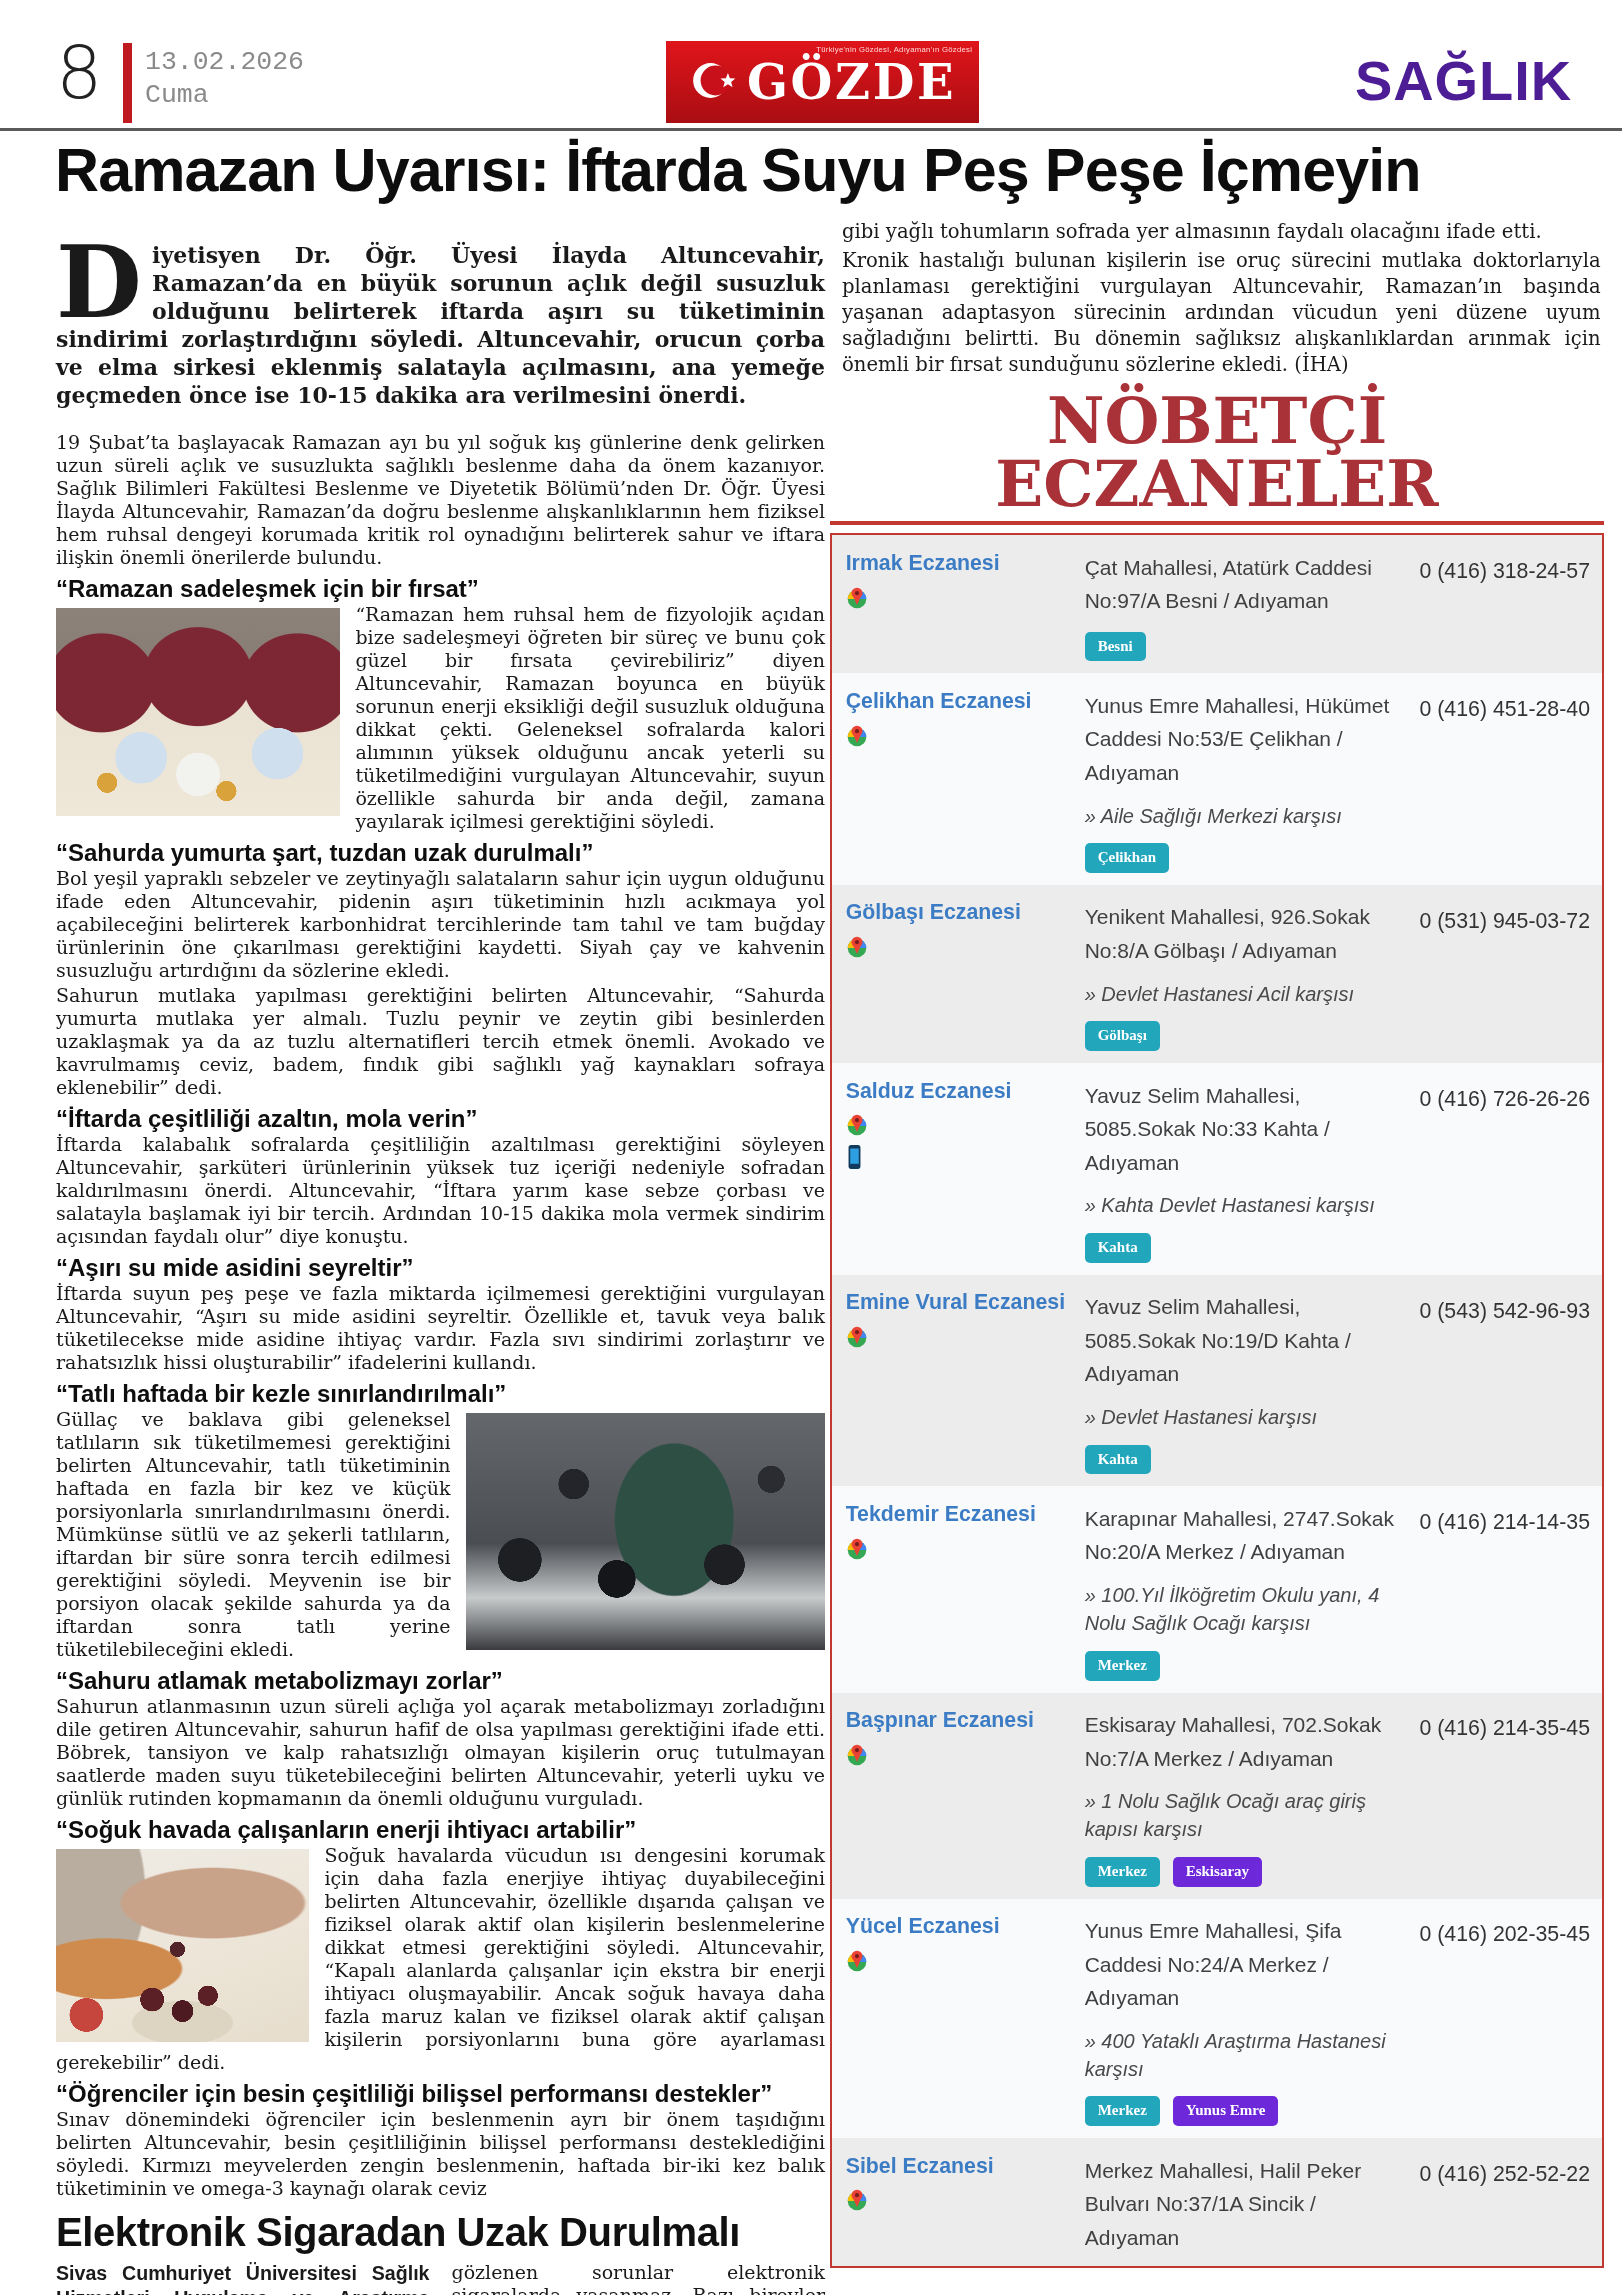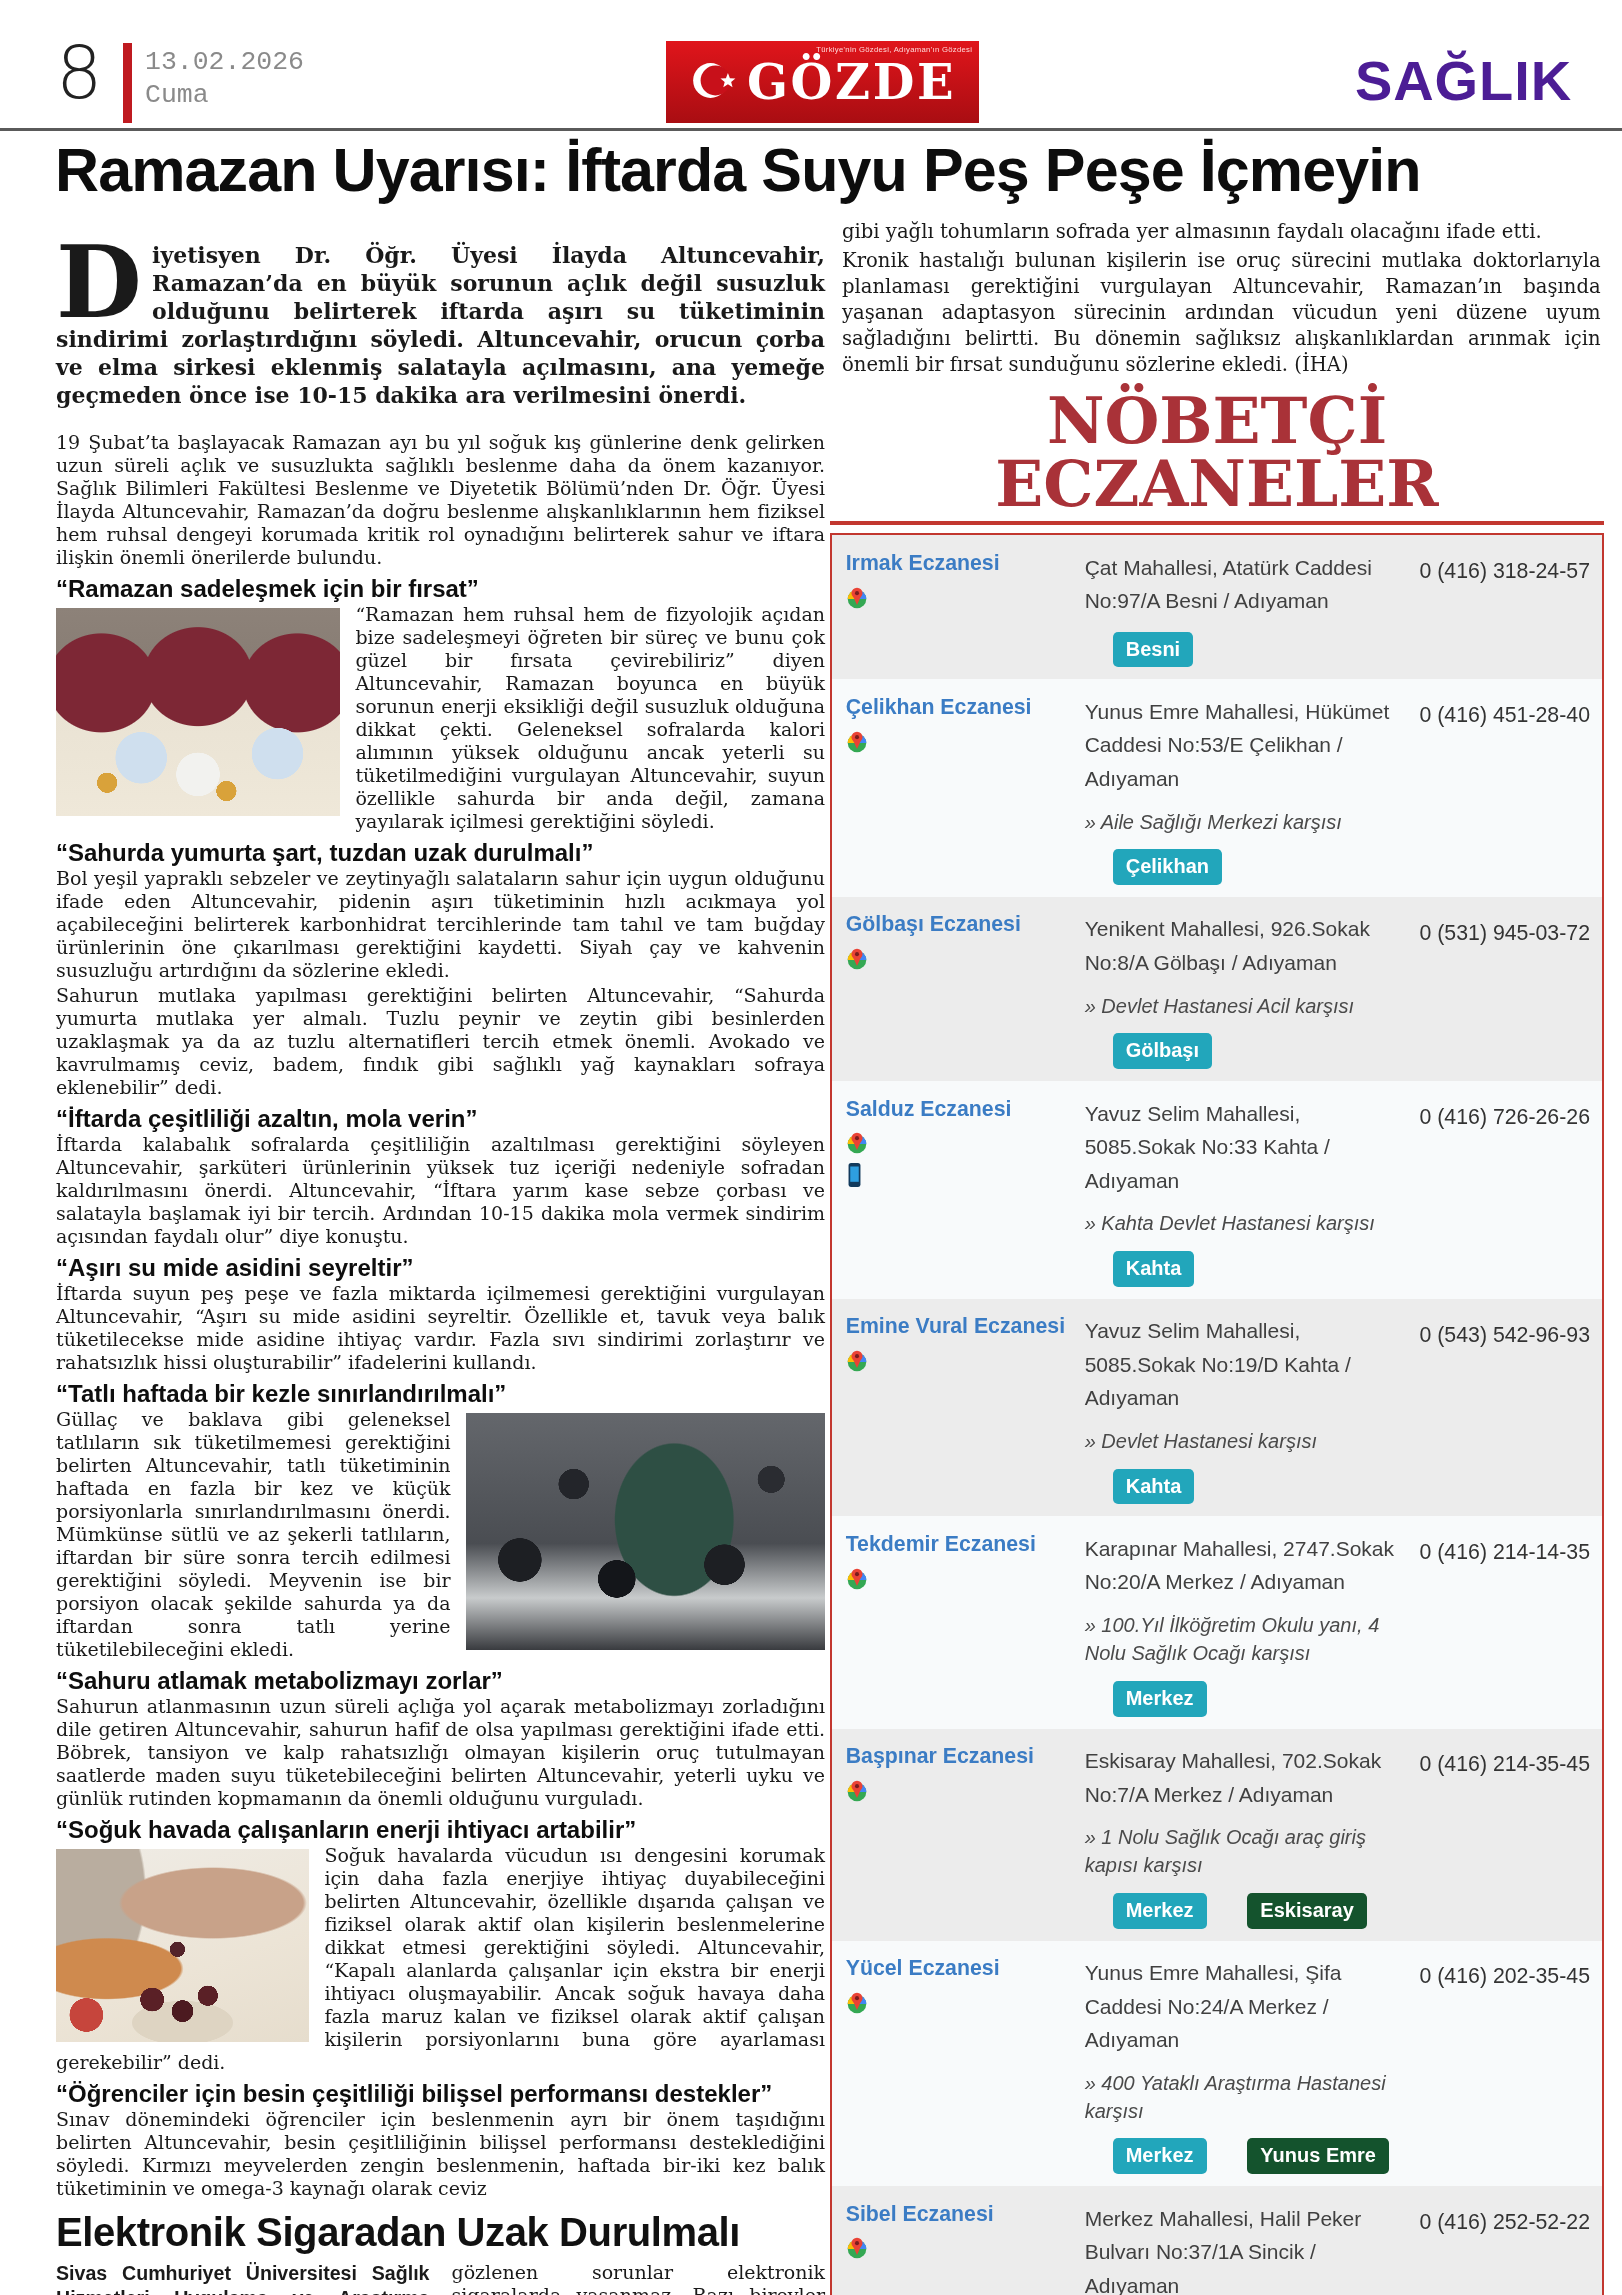--- a/index.html
+++ b/index.html
@@ -83,23 +83,23 @@
   .ph-row:nth-child(odd){background:#ececec;}
   .ph-row:nth-child(even){background:#f8fafb;}
   .ph-name{font-family:"Liberation Sans",sans-serif;font-weight:bold;font-size:21.3px;color:#3b7cc4;
            text-decoration:none;display:block;}
   .ph-icons{margin-top:6.8px;display:flex;flex-direction:column;gap:3.4px;align-items:flex-start;}
   .ph-addr{font-family:"Liberation Sans",sans-serif;font-size:21px;color:#404040;line-height:1.6;}
   .ph-note{font-family:"Liberation Sans",sans-serif;font-style:italic;font-size:20px;color:#4a4a4a;
            margin-top:12px;line-height:1.4;}
   .ph-note::first-letter{color:#3f9b48;font-style:normal;}
   .ph-tags{margin-top:13.7px;}
-  .tag{display:inline-block;font-family:Liberation Sans, sans-serif;font-weight:bold;font-size:20px;
-       color:#fff;background:#22a6bb;padding:6px 13px 6.8px;border-radius:5.1px;margin-right:8.5px;margin-left:28px;}
-  .tag.gray{background:#14532d;}
+  .tag{display:inline-block;font-family:Liberation Serif, serif;font-weight:bold;font-size:15px;
+       color:#fff;background:#22a6bb;padding:6px 13px 6.8px;border-radius:5.1px;margin-right:8.5px;}
+  .tag.gray{background:#6d28d9;}
   .ph-phone{font-family:"Liberation Sans",sans-serif;font-size:21.3px;color:#333;text-align:right;
             padding-top:8.5px;white-space:nowrap;}
 </style>
 </head>
 <body>
 
 <div class="page">
 
   <div class="hdr">
     <div class="pgnum">8</div>

